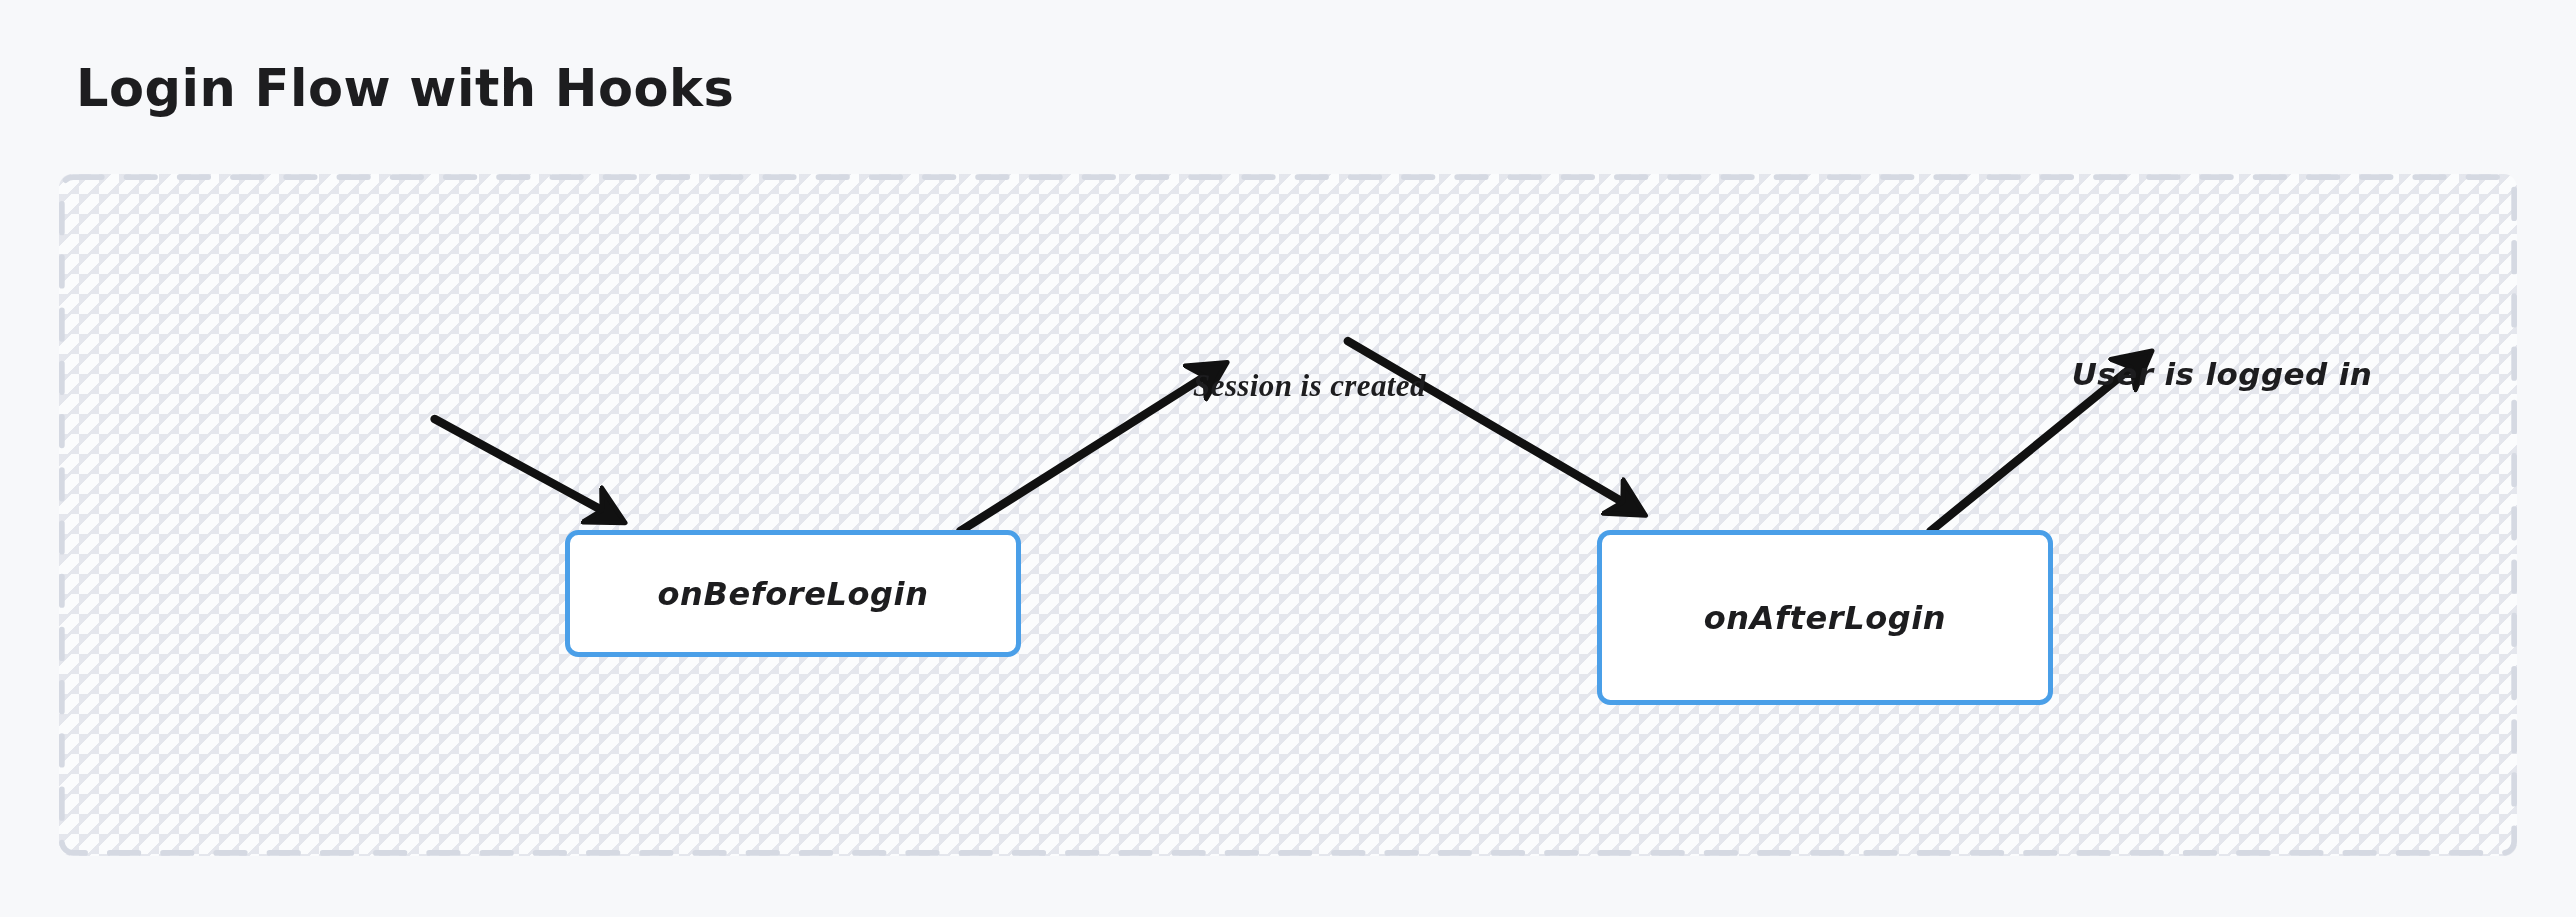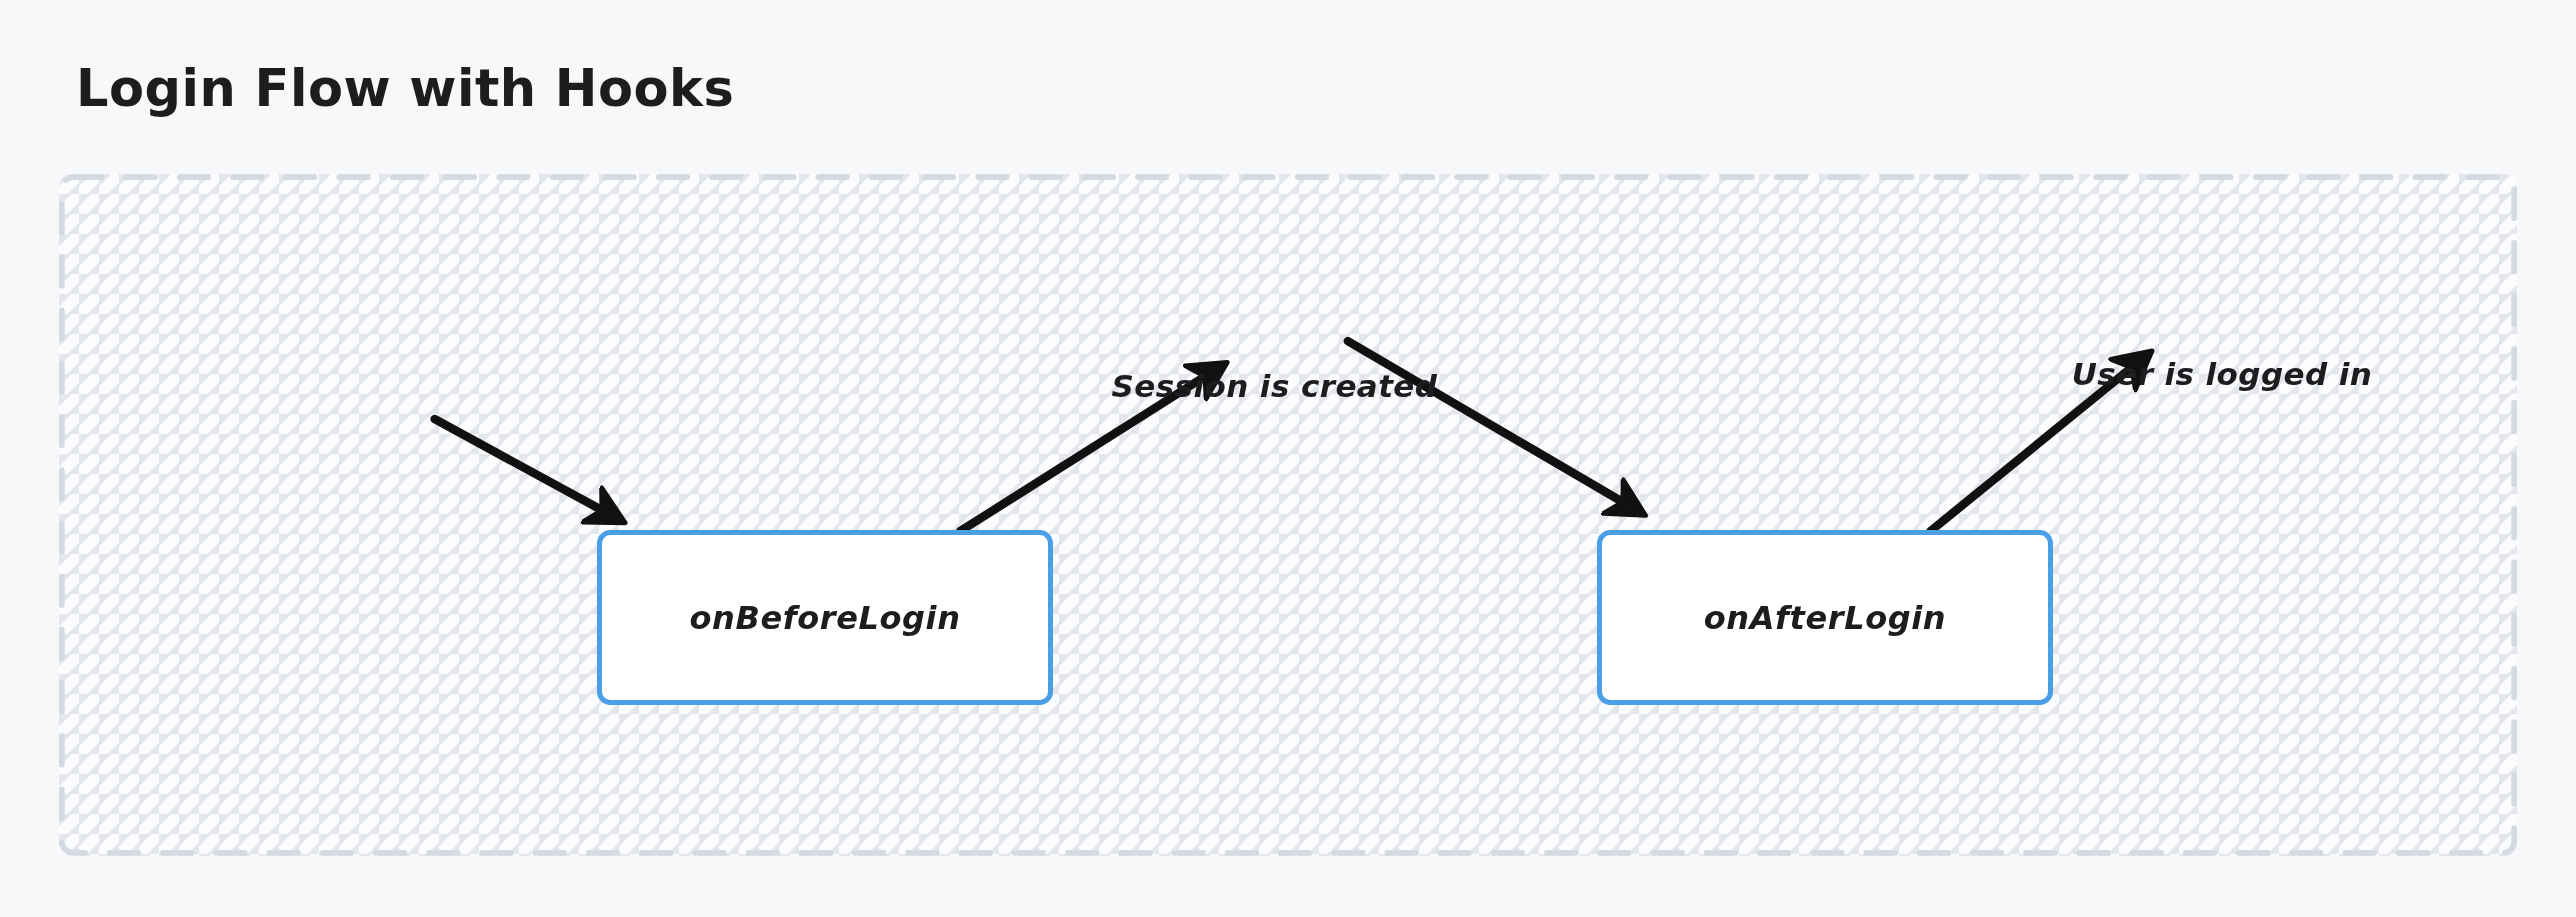--- a/index.html
+++ b/index.html
@@ -91,38 +91,38 @@
   .node-label {
     font-family: "DejaVu Sans", sans-serif;
     font-size: 32px;
     font-weight: 700;
     font-style: italic;
     letter-spacing: 0.6px;
     color: #1d1d1f;
     white-space: nowrap;
   }
 
-  #node-on-before-login { left: 597px; top: 530px; width: 456px; height: 175px; }
+  #node-on-before-login { left: 565px; top: 530px; width: 456px; height: 127px; }
   #node-on-after-login  { left: 1597px; top: 530px; width: 456px; height: 175px; }
 
   
   .annotation {
     position: absolute;
     font-family: "DejaVu Sans", sans-serif;
     font-size: 31px;
     font-weight: 700;
     font-style: italic;
     letter-spacing: 0.4px;
     line-height: 1.18;
     color: #1d1d1f;
     text-align: center;
     white-space: pre;
   }
   #annotation-user-login-data { left: 141px; top: 304px; width: 361px; }
-  #annotation-session-created { left: 1056px; top: 295px; width: 437px; }
+  #annotation-session-created { left: 1091px; top: 295px; width: 437px; font-family: Liberation Serif, serif; }
   #annotation-user-logged-in  { left: 2013px; top: 283px; width: 418px; }
 </style>
 </head>
 <body>
 
 <div id="stage">
 
   <div id="diagram-title">Login Flow with Hooks</div>
 
   <div id="canvas-frame">

